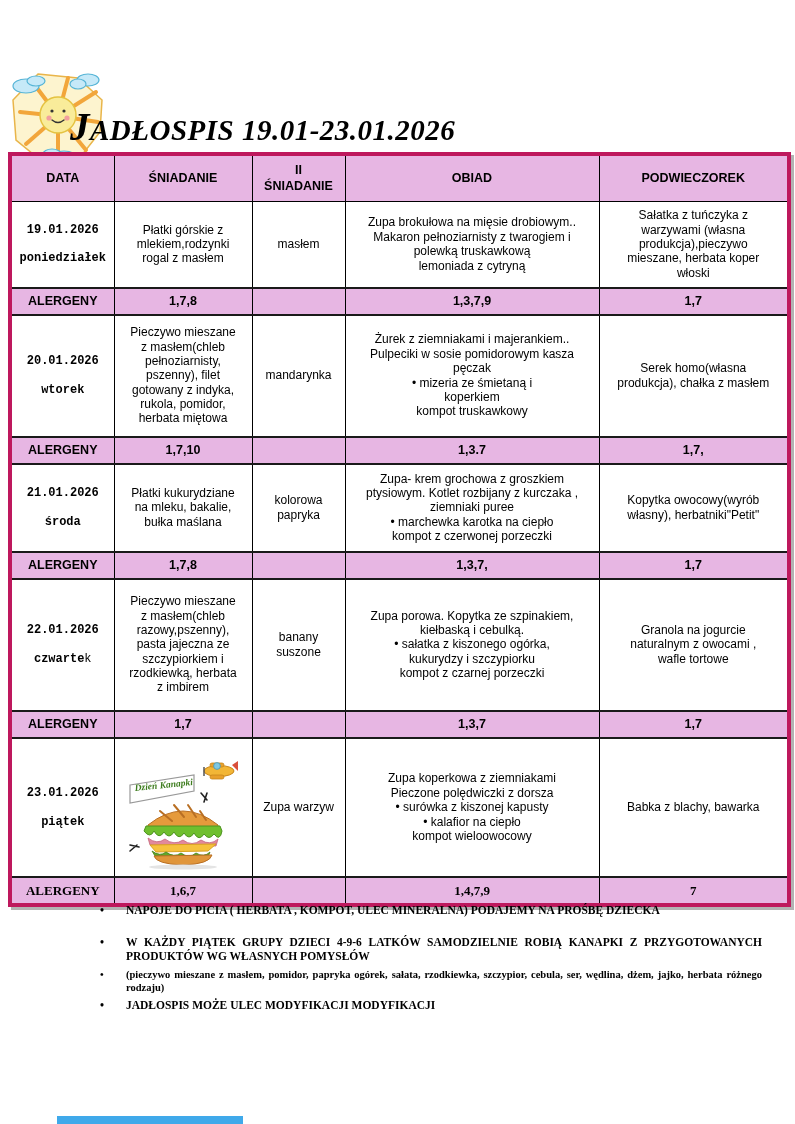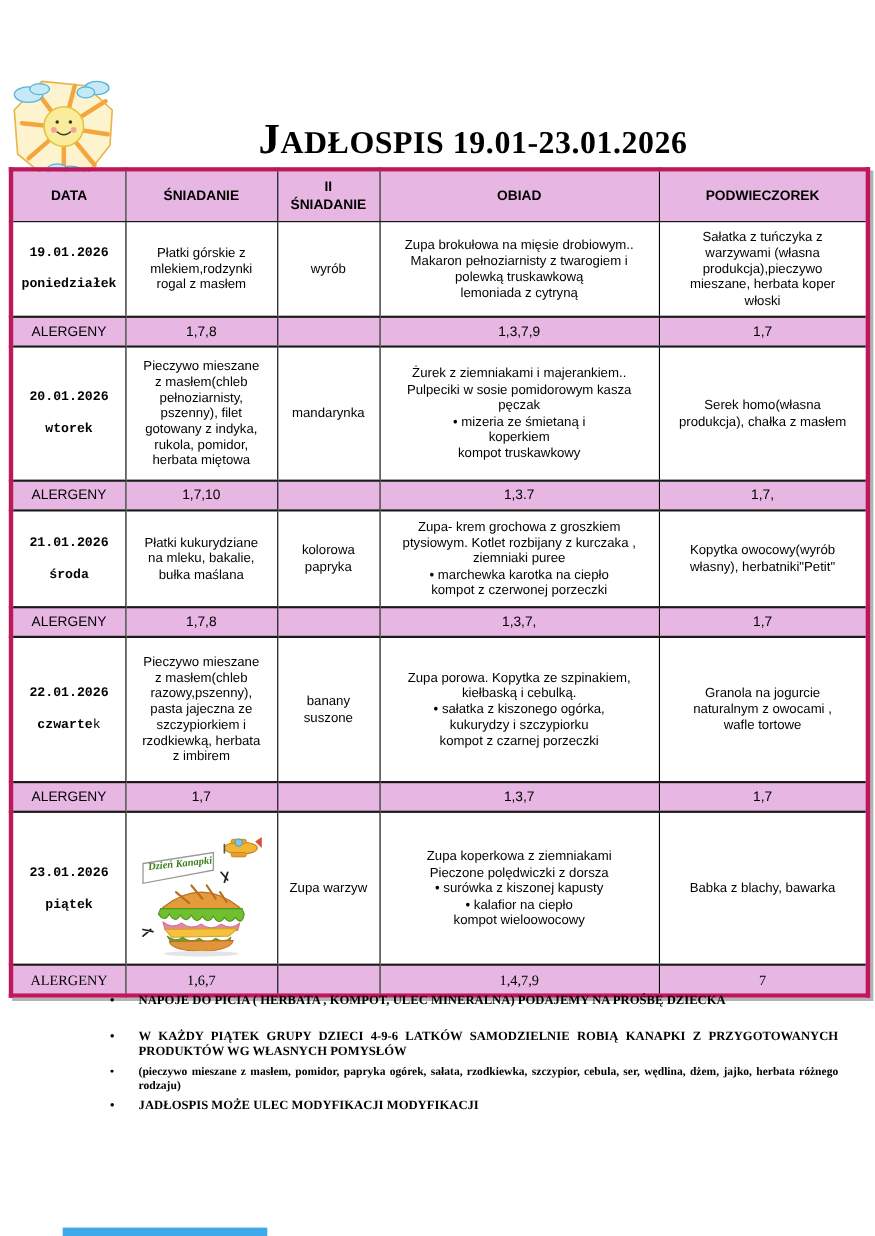--- a/index.html
+++ b/index.html
@@ -1,38 +1,38 @@
 <!DOCTYPE html>
 <html><head>
 <meta charset="utf-8">
 <style>
   html,body{margin:0;padding:0;background:#ffffff;}
   .page{position:relative;width:795px;height:1124px;background:#ffffff;overflow:hidden;
         font-family:"Liberation Sans", sans-serif;color:#000;}
 
   
-  .title{position:absolute;left:70px;top:104px;width:720px;text-align:center;
+  .title{position:absolute;left:70px;top:104px;width:720px;text-align:left;
          font-family:"Liberation Serif", serif;font-weight:700;font-size:29px;
-         letter-spacing:0.5px;}
+         letter-spacing:0.5px;font-style:italic;}
   .title::first-letter{font-size:39px;}
 
   
   .sun-wrap{position:absolute;left:8px;top:70px;width:102px;height:98px;}
 
   
   table.menu{position:absolute;left:8px;top:152px;width:779px;border-collapse:collapse;
              table-layout:fixed;border:4px solid #be185d;box-shadow:3px 3px 0 #b3b3b3;}
   table.menu td, table.menu th{border:1.5px solid #000;vertical-align:middle;
              text-align:center;padding:2px 3px;overflow:hidden;}
   tr.hdr th{background:var(--pink);font-size:12.5px;font-weight:700;height:41px;
             white-space:pre-line;line-height:1.25;}
   tr.day td{font-size:12px;line-height:1.2;white-space:pre-line;background:#fff;}
   td.date-cell{font-weight:700;font-size:12.3px;font-family:Liberation Mono, monospace;}
   td.date-cell .weekday-tail{font-weight:400;}
-  tr.alg td{background:var(--pink);font-weight:400;font-size:12.5px;height:21px;
+  tr.alg td{background:var(--pink);font-weight:700;font-size:12.5px;height:21px;
             border-top:2.5px solid #1a1a1a;border-bottom:2.5px solid #1a1a1a;}
   tr.alg-serif td{font-family:"Liberation Serif", serif;font-size:13px;}
 
   
   .notes{position:absolute;left:88px;top:903px;width:674px;
          font-family:"Liberation Serif", serif;font-weight:700;font-size:11.5px;
          line-height:14.5px;}
   .note{display:flex;}
   .note .b{width:38px;padding-left:12px;box-sizing:border-box;flex:0 0 38px;}
   .note .t{flex:1;text-align:justify;}
@@ -102,21 +102,21 @@
     </tr>
 
     <tr class="day" style="height:86px">
       <td class="date-cell">
         <div>19.01.2026</div>
         <div><span>poniedziałek</span><span class="weekday-tail"></span></div>
       </td>
       <td>Płatki górskie z
 mlekiem,rodzynki
 rogal z masłem</td>
-      <td>wyrób</td>
+      <td>masłem</td>
       <td>Zupa brokułowa na mięsie drobiowym..
 Makaron pełnoziarnisty z twarogiem i
 polewką truskawkową
 lemoniada z cytryną</td>
       <td>Sałatka z tuńczyka z
 warzywami (własna
 produkcja),pieczywo
 mieszane, herbata koper
 włoski</td>
     </tr>

